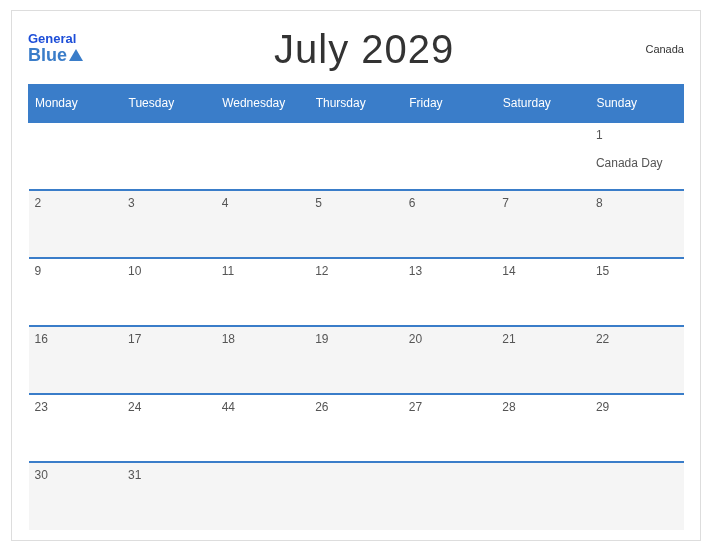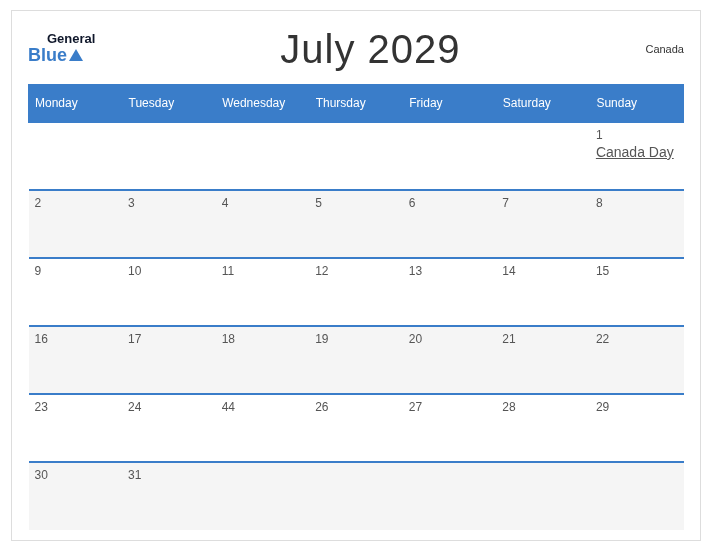--- a/index.html
+++ b/index.html
@@ -27,22 +27,21 @@
     }
     .logo {
       display: flex;
       flex-direction: column;
       align-items: flex-start;
       line-height: 1.1;
     }
     .logo-general {
       font-size: 13px;
       font-weight: bold;
-      color: #0f172a;
-      margin-left: 19px;
+      color: #1d4ed8;
     }
     .logo-blue {
       font-size: 18px;
       font-weight: bold;
       color: #3a7dc9;
     }
     .logo-icon {
       display: inline-block;
       width: 0;
       height: 0;
@@ -98,25 +97,24 @@
     }
     .calendar-grid tbody tr:nth-child(odd) td {
       background: #fff;
     }
     .day-number {
       font-size: 12px;
       color: #555;
       display: block;
     }
     .holiday {
-      font-size: 14px;
+      font-size: 12px;
       color: #555;
       display: block;
-      margin-top: 2px;
-      text-decoration: underline;
+      margin-top: 14px;
     }
   </style>
 </head>
 <body>
 
 <div class="calendar-container">
   <div class="header">
     <div class="logo">
       <span class="logo-general">General</span>
       <div class="logo-row">

